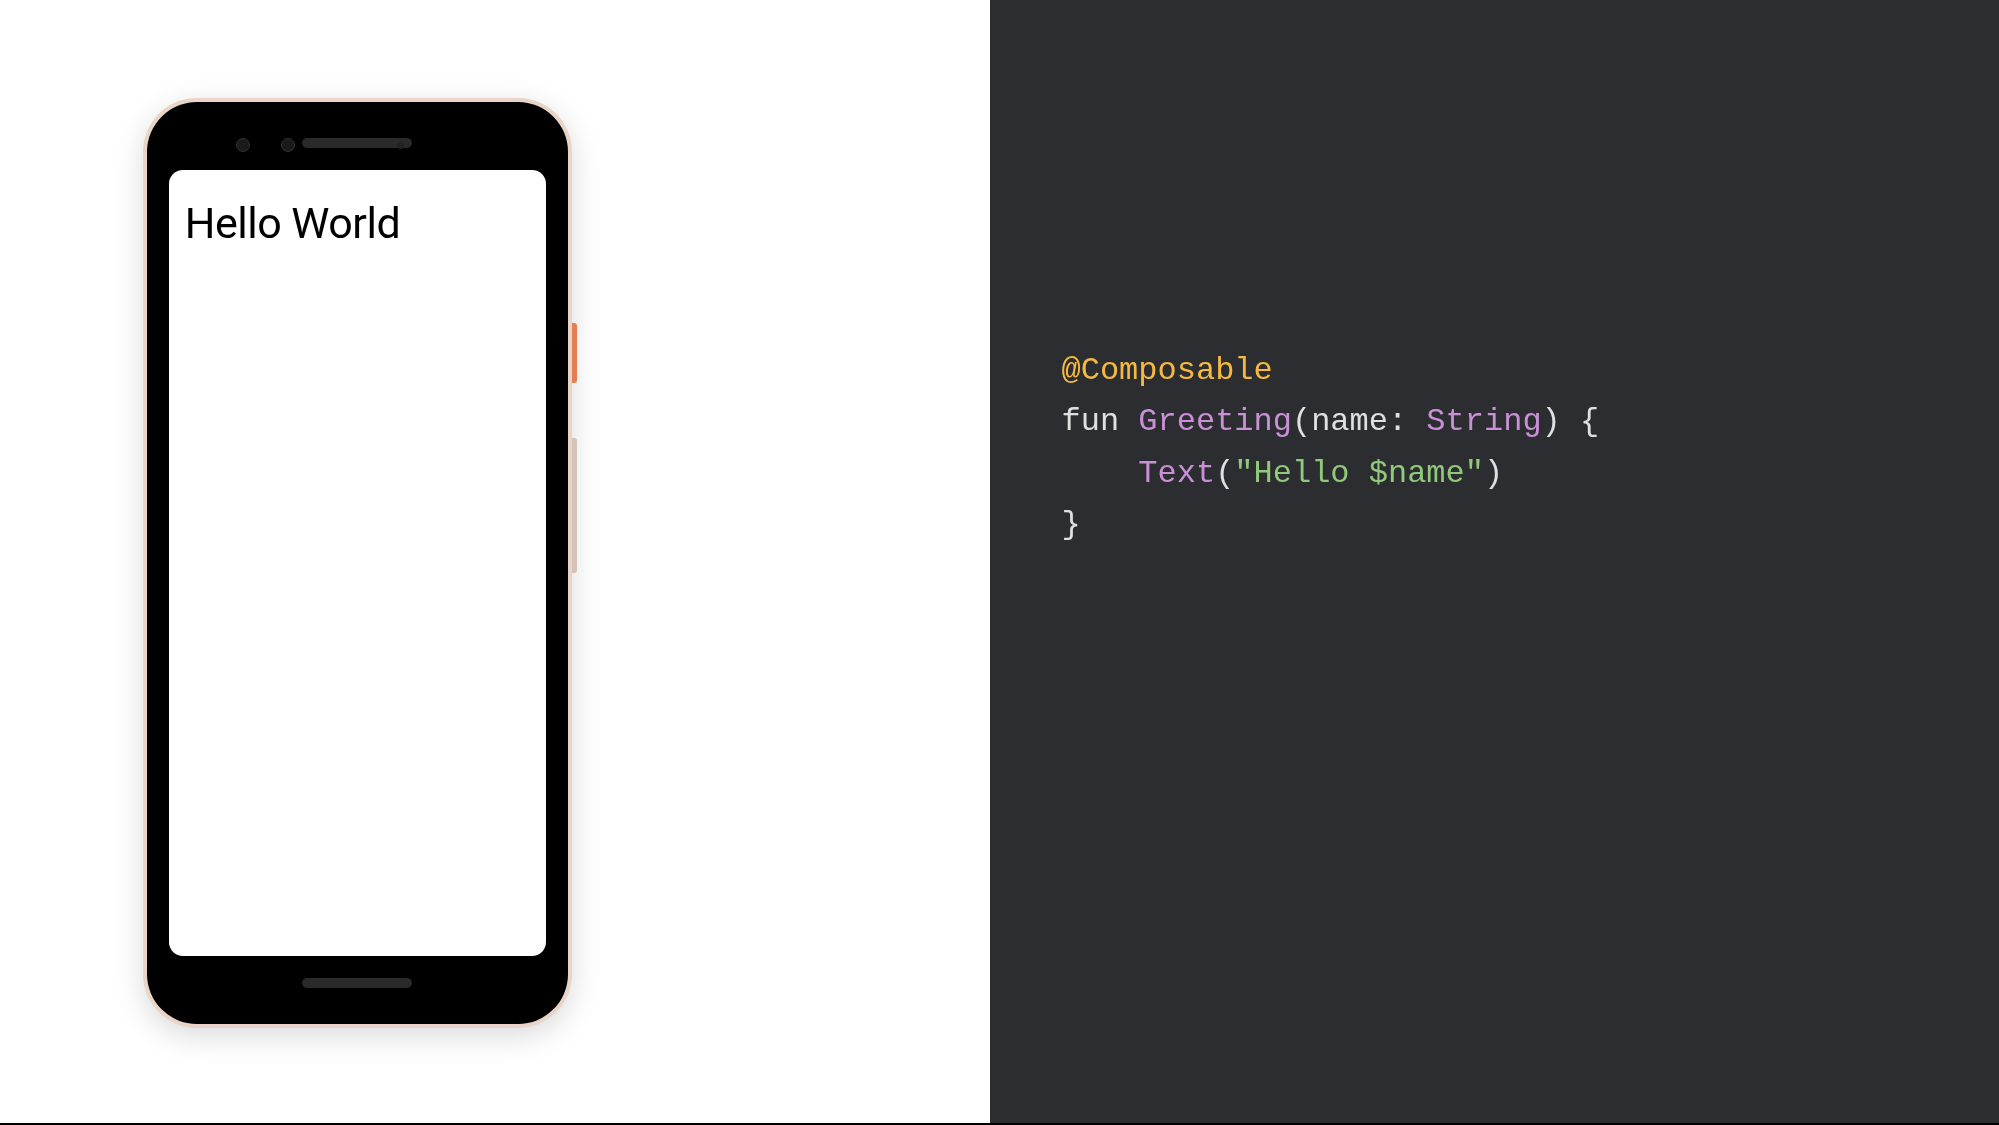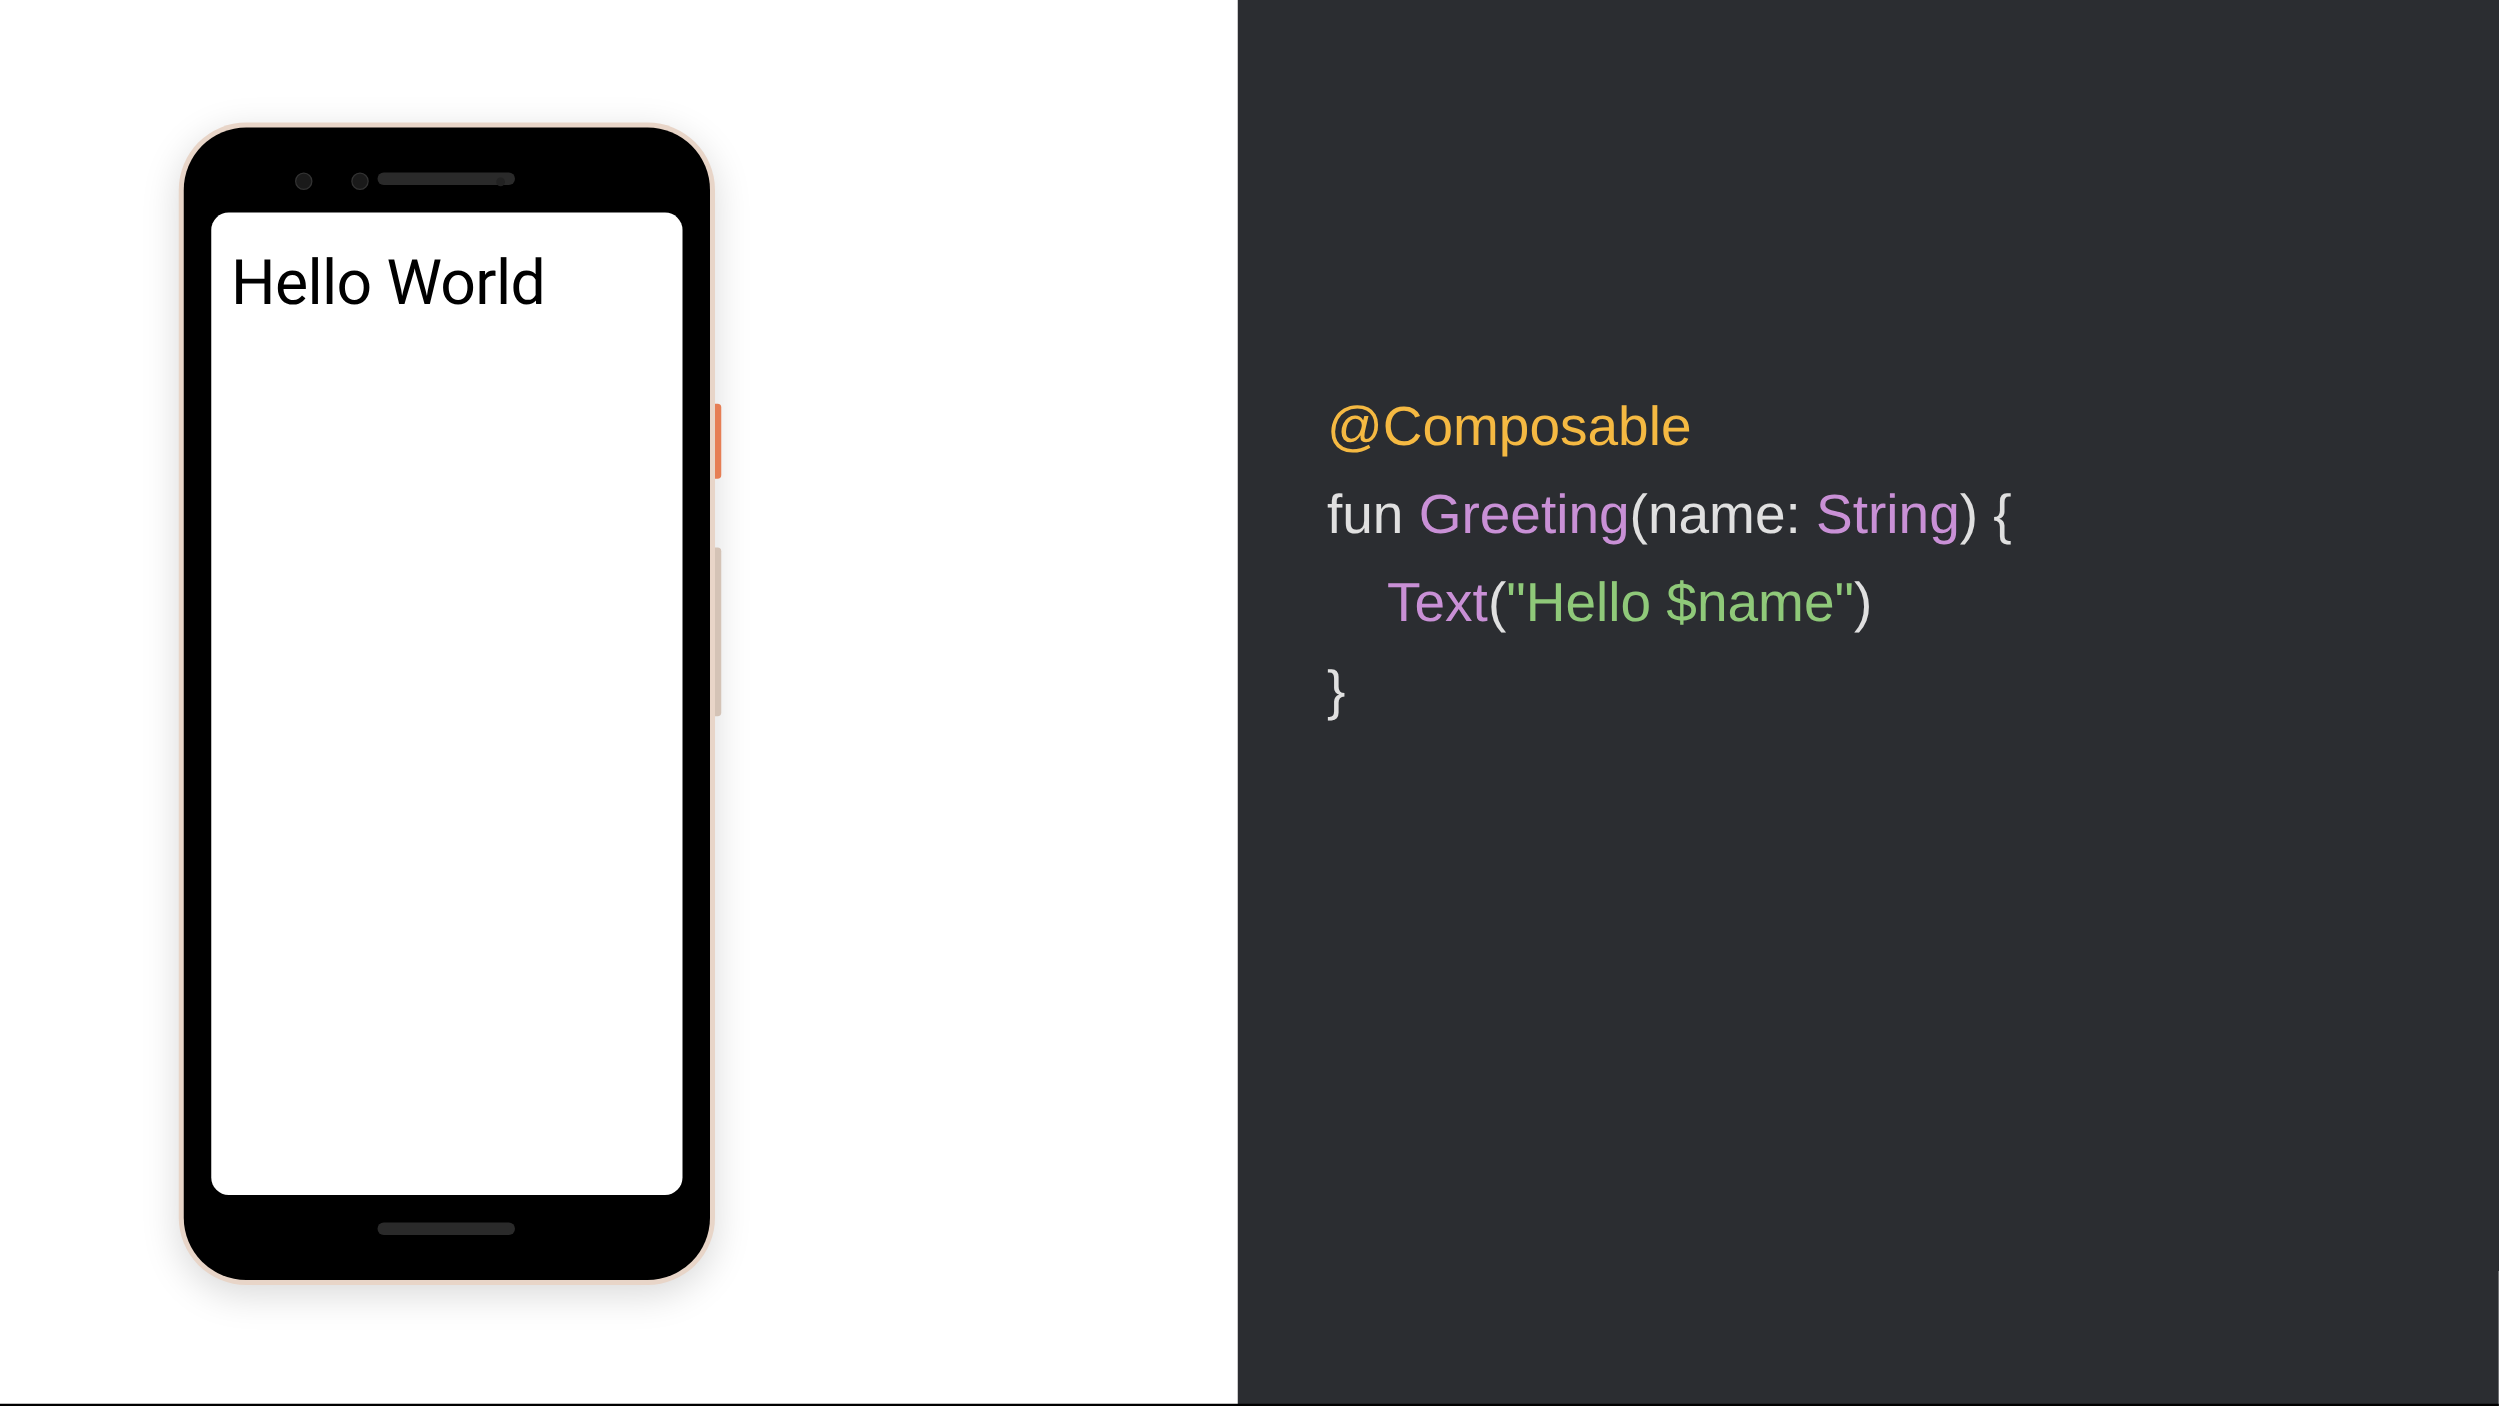--- a/index.html
+++ b/index.html
@@ -99,21 +99,21 @@
       border-radius: 5px;
     }
     .screen {
       width: 100%;
       height: 100%;
       background: #fff;
       border-radius: 14px;
       padding: 28px 16px;
     }
     .screen-text {
-      font-size: 50px;
+      font-size: 43px;
       font-weight: 400;
       color: #000;
       letter-spacing: -0.5px;
     }
     .power-button {
       position: absolute;
       right: -5px;
       top: 225px;
       width: 5px;
       height: 60px;
@@ -131,22 +131,22 @@
     }
     .right-panel {
       width: 50.5%;
       height: 100%;
       background: #2b2d31;
       display: flex;
       align-items: center;
       padding-left: 72px;
     }
     .code-block {
-      font-family: Liberation Sans, sans-serif;
-      font-size: 44px;
+      font-family: Liberation Mono, monospace;
+      font-size: 32px;
       line-height: 1.6;
       color: #e0e0e0;
       white-space: pre;
       margin-top: -230px;
     }
     .annotation { color: #f5b942; }
     .keyword { color: #e0e0e0; }
     .identifier { color: #c990d6; }
     .type { color: #c990d6; }
     .punctuation { color: #e0e0e0; }

